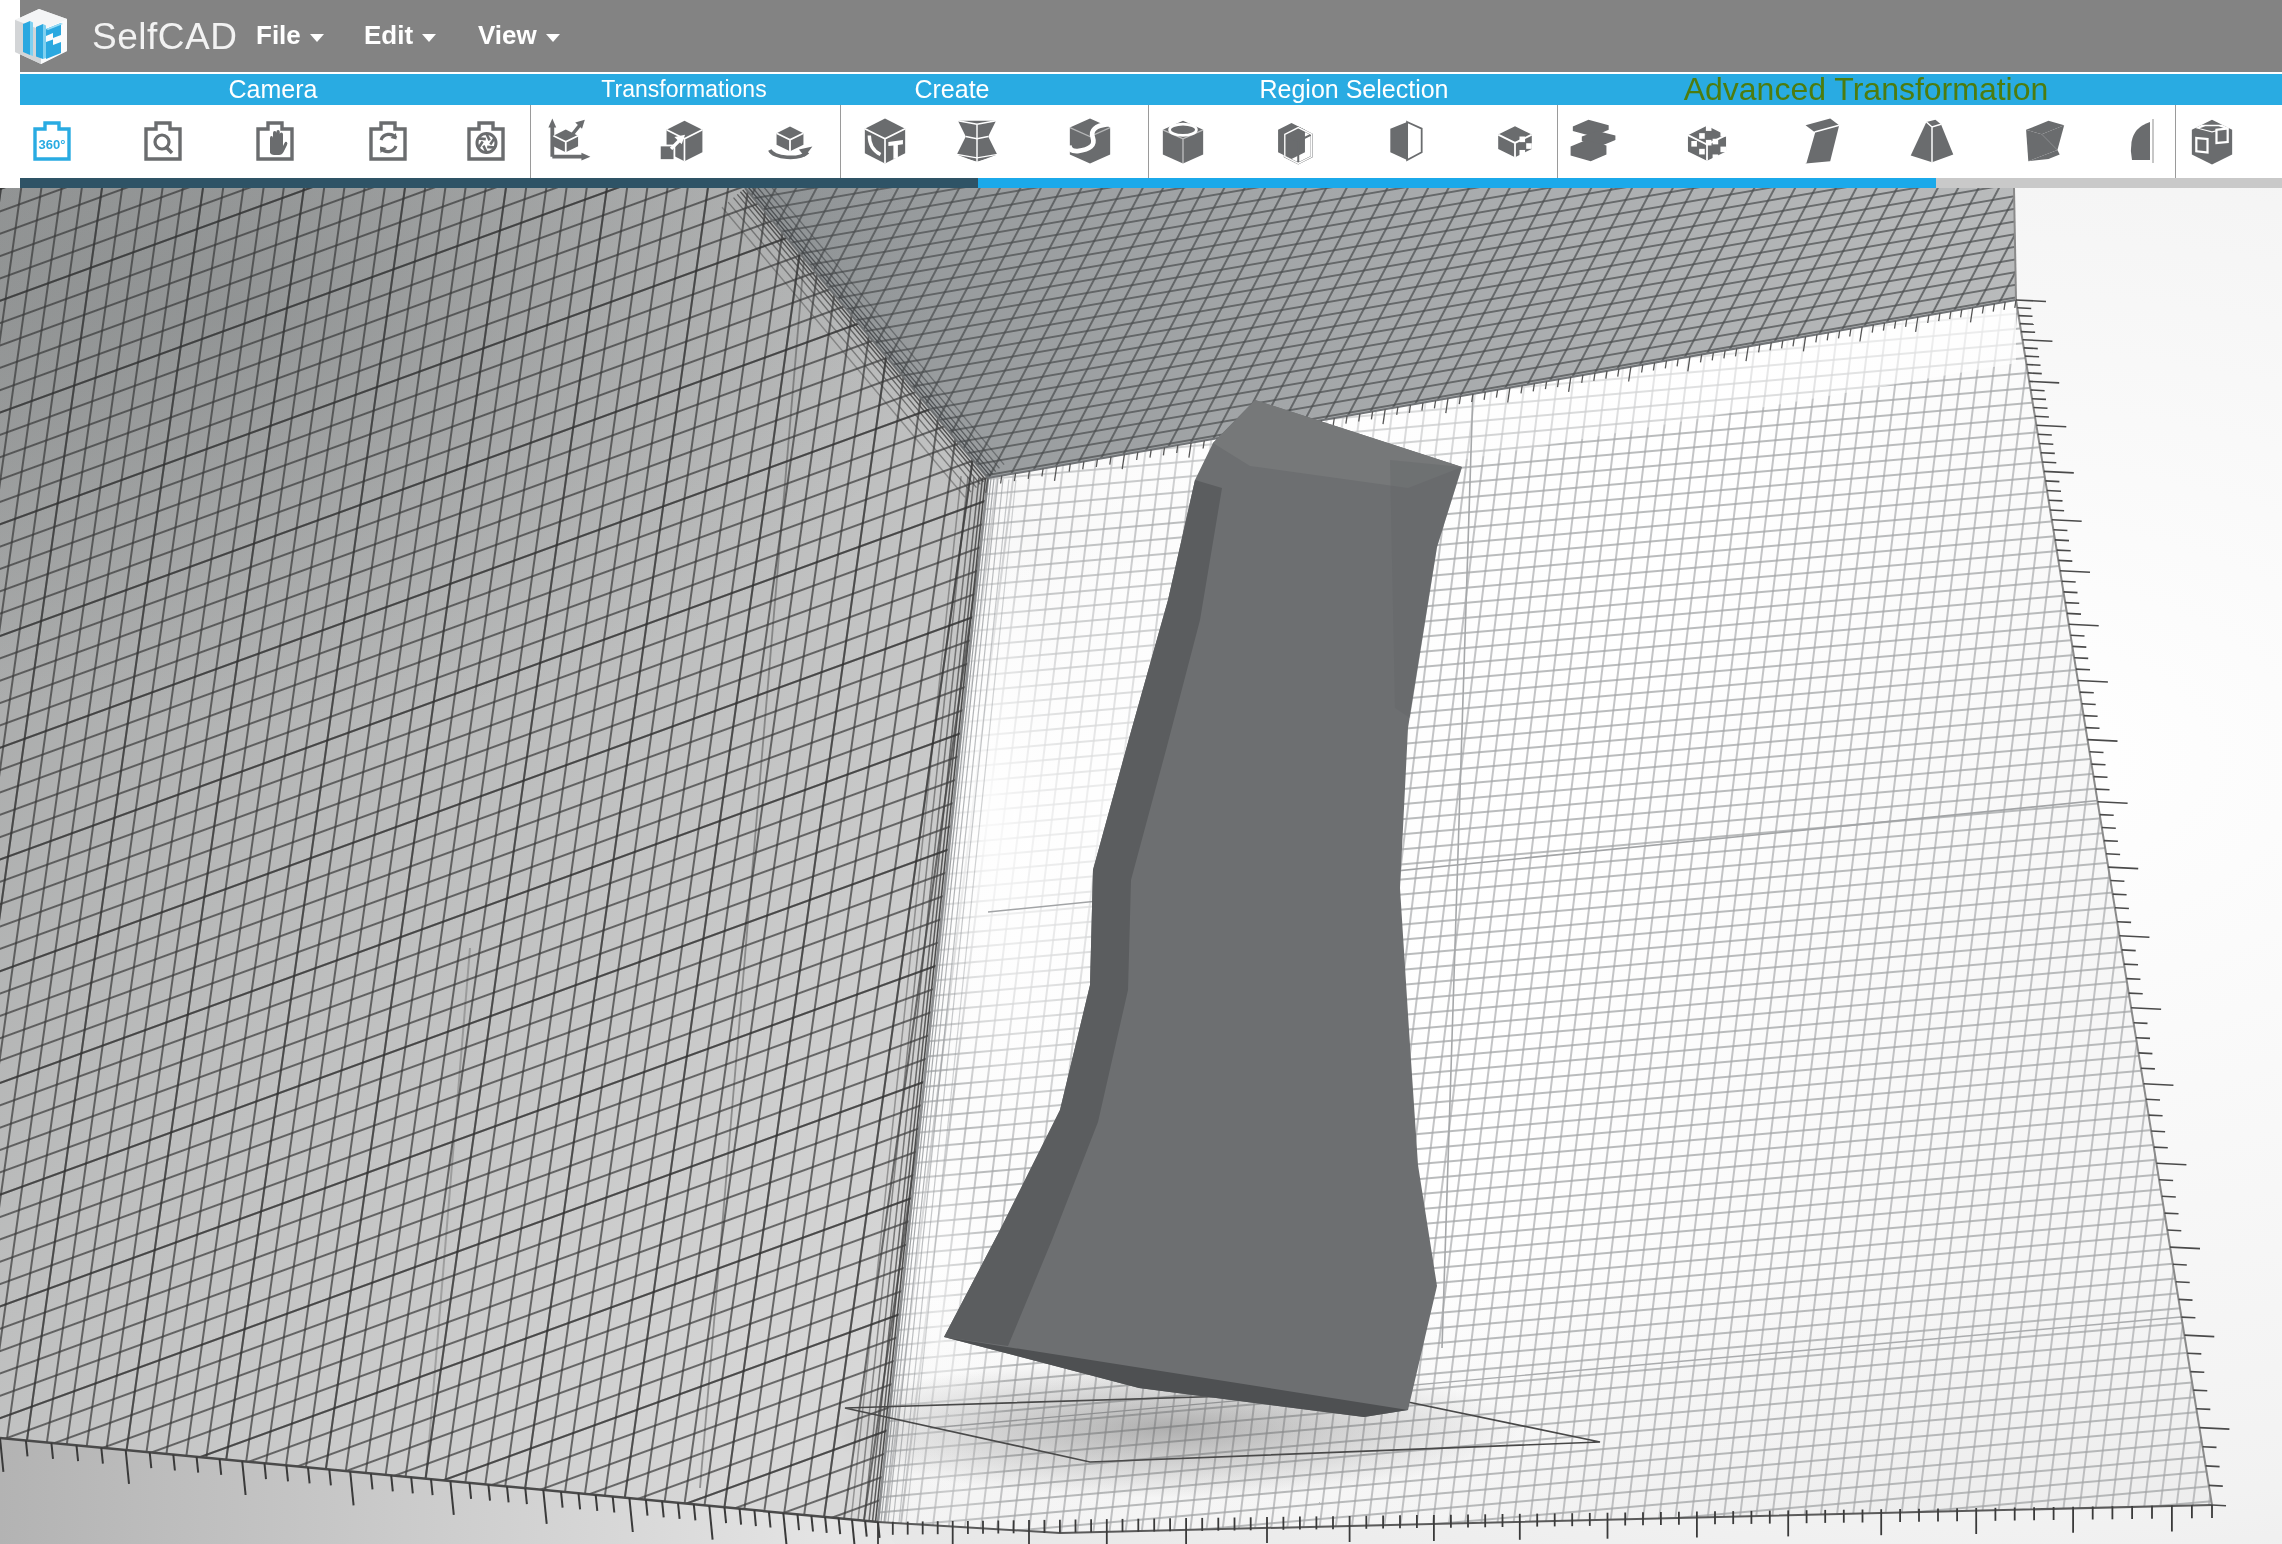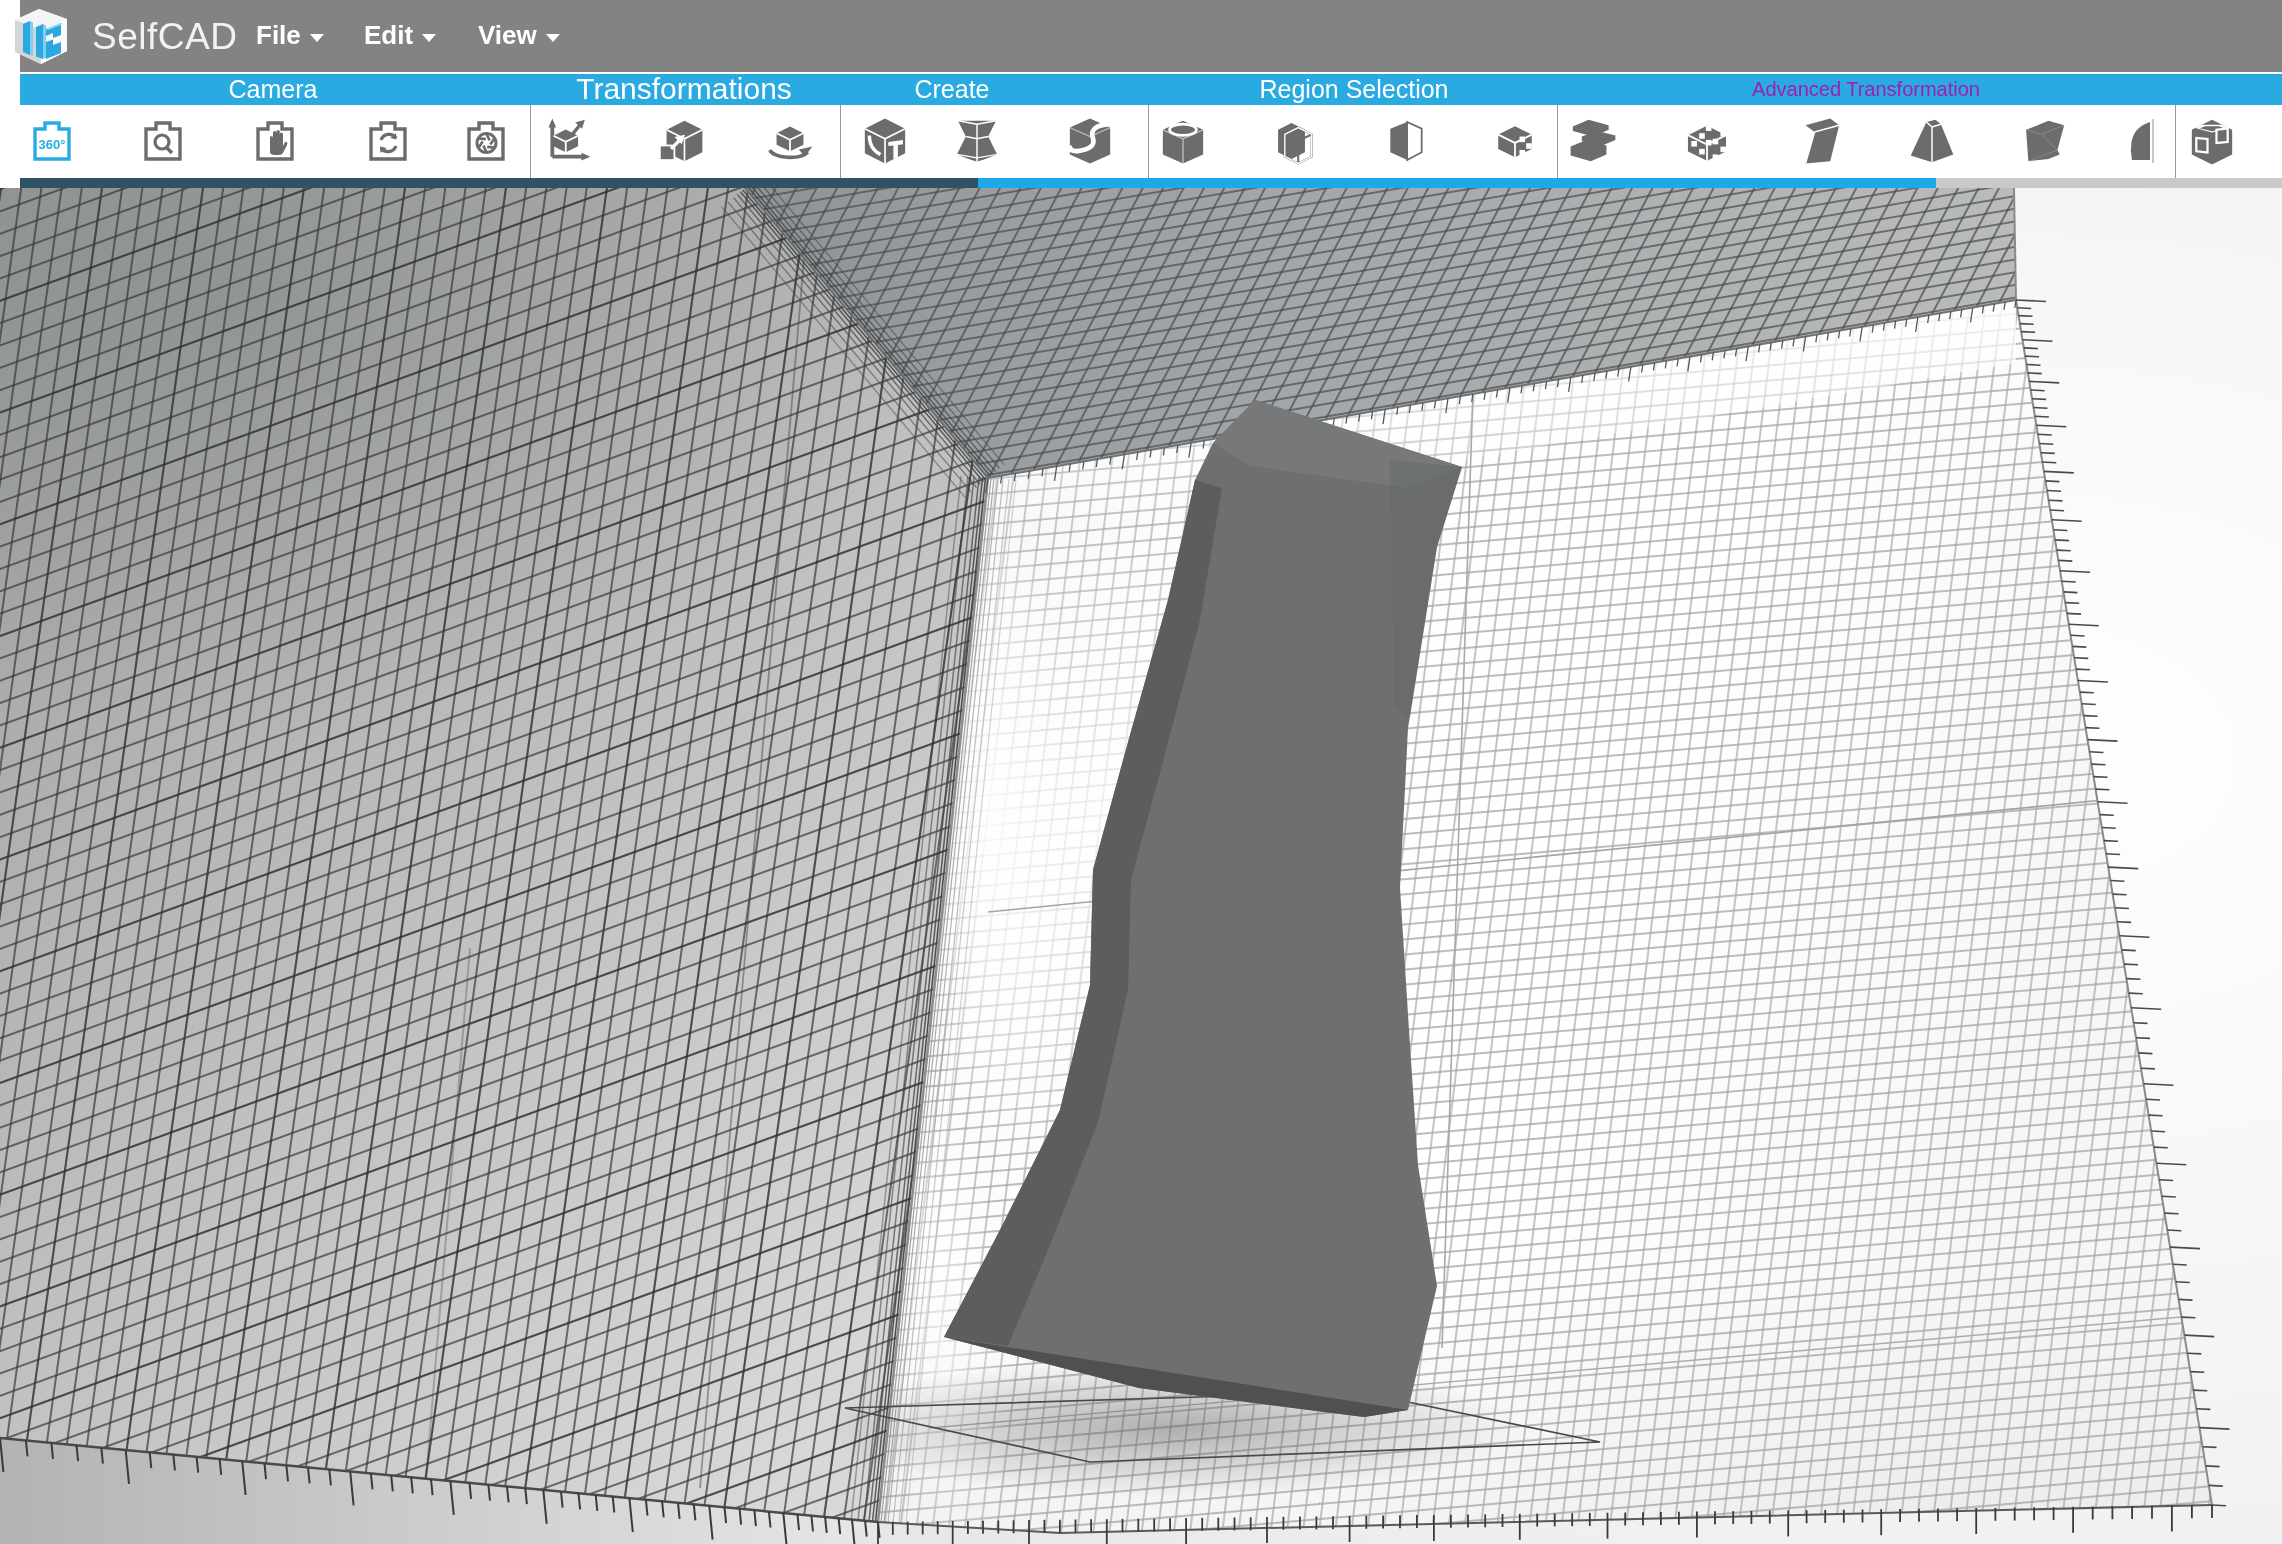--- a/index.html
+++ b/index.html
@@ -18,24 +18,24 @@
 <path d="M33 35 L40 32.5 L40 38 L48 35 L48 46 L33 52 Z" fill="#2ba8e0"></path>
 <path d="M33 22 L48 16 L50 17 L35 23 Z" fill="#9adcf5"></path>
 </svg>
 <div style="position:absolute;left:72px;top:16px;color:#f2f2f2;font-size:37px;letter-spacing:0.5px;">SelfCAD</div>
 <div style="position:absolute;left:236px;top:20px;color:#fff;font-size:26px;font-weight:600;">File<span style="display:inline-block;width:0;height:0;border-left:7px solid transparent;border-right:7px solid transparent;border-top:8px solid #fff;margin-left:9px;vertical-align:2px;"></span></div>
 <div style="position:absolute;left:344px;top:20px;color:#fff;font-size:26px;font-weight:600;">Edit<span style="display:inline-block;width:0;height:0;border-left:7px solid transparent;border-right:7px solid transparent;border-top:8px solid #fff;margin-left:9px;vertical-align:2px;"></span></div>
 <div style="position:absolute;left:458px;top:20px;color:#fff;font-size:26px;font-weight:600;">View<span style="display:inline-block;width:0;height:0;border-left:7px solid transparent;border-right:7px solid transparent;border-top:8px solid #fff;margin-left:9px;vertical-align:2px;"></span></div>
 <div style="position:absolute;left:0;top:72px;width:2282px;height:2px;background:#fff;"></div>
 <div style="position:absolute;left:0;top:74px;width:2282px;height:31px;background:#29abe2;"></div>
 <div style="position:absolute;left:253px;top:74px;height:19px;line-height:30px;transform:translateX(-50%);color:#fff;font-size:25px;">Camera</div>
-<div style="position:absolute;left:664px;top:74px;height:31px;line-height:30px;transform:translateX(-50%);color:#fff;font-size:30px;">Transformations</div>
+<div style="position:absolute;left:664px;top:74px;height:31px;line-height:30px;transform:translateX(-50%);color:#fff;font-size:23px;">Transformations</div>
 <div style="position:absolute;left:932px;top:74px;height:31px;line-height:30px;transform:translateX(-50%);color:#fff;font-size:25px;">Create</div>
 <div style="position:absolute;left:1334px;top:74px;height:45px;line-height:30px;transform:translateX(-50%);color:#fff;font-size:25px;text-align:center;">Region Selection</div>
-<div style="position:absolute;left:1846px;top:74px;height:31px;line-height:30px;transform:translateX(-50%);color:#a21caf;font-size:20px;">Advanced Transformation</div>
+<div style="position:absolute;left:1846px;top:74px;height:31px;line-height:30px;transform:translateX(-50%);color:#4d7c0f;font-size:32px;">Advanced Transformation</div>
 <div style="position:absolute;left:0;top:105px;width:2282px;height:73px;background:#fff;"></div>
 <div style="position:absolute;left:27px;top:116px;width:50px;height:50px;border:3px solid #29abe2;border-radius:3px;opacity:0;"></div>
 <div style="position:absolute;left:510px;top:105px;width:1px;height:73px;background:#9a9a9a"></div>
 <div style="position:absolute;left:820px;top:105px;width:1px;height:73px;background:#9a9a9a"></div>
 <div style="position:absolute;left:1128px;top:105px;width:1px;height:73px;background:#9a9a9a"></div>
 <div style="position:absolute;left:1537px;top:105px;width:1px;height:73px;background:#9a9a9a"></div>
 <div style="position:absolute;left:2155px;top:105px;width:1px;height:73px;background:#9a9a9a"></div>
 <svg style="position:absolute;left:27px;top:116px" width="50" height="50" viewBox="0 0 50 50">
     <path d="M8 13 L18 13 L18 7 L32 7 L32 13 L42 13 L42 43 L8 43 Z" fill="none" stroke="#29abe2" stroke-width="3.4"></path>
     <text x="25" y="33" font-size="13" font-weight="bold" fill="#29abe2" text-anchor="middle" font-family="Liberation Sans, sans-serif">360°</text>

